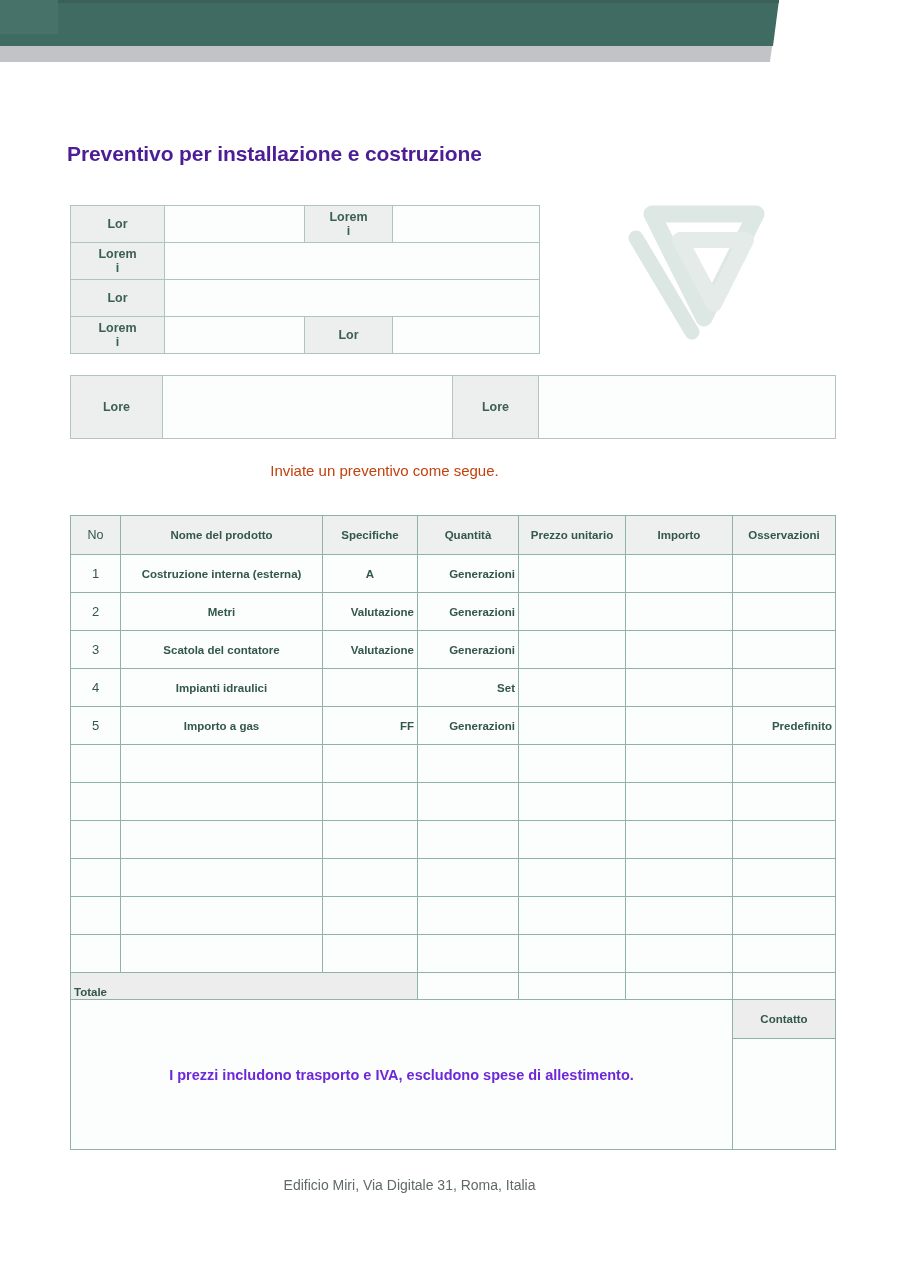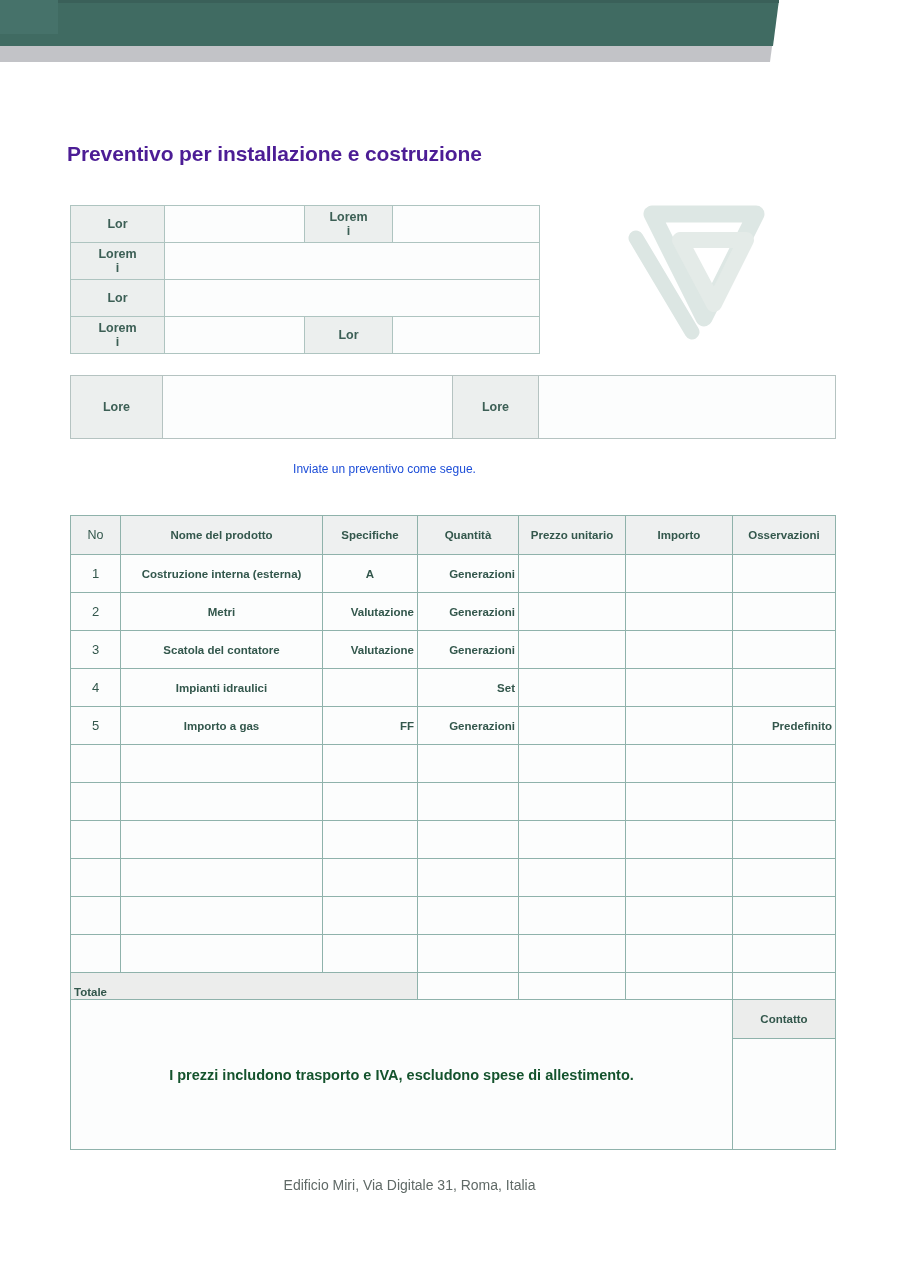--- a/index.html
+++ b/index.html
@@ -137,22 +137,22 @@
   .info-table-2 td.val {
     background: #fcfdfd;
   }
 
   .sub-note {
     position: absolute;
     left: 0;
     top: 462px;
     width: 769px;
     text-align: center;
-    font-size: 12px;
-    color: #1d4ed8;
+    font-size: 15px;
+    color: #c2410c;
   }
 
   
   .main-table {
     position: absolute;
     left: 70px;
     top: 515px;
     width: 765px;
     border-collapse: collapse;
     table-layout: fixed;
@@ -212,21 +212,21 @@
   .foot-table td {
     border: 1px solid #8fb2ab;
     background: #fcfdfd;
   }
   .foot-table td.note-cell {
     height: 144px;
     text-align: center;
     vertical-align: middle;
     font-size: 14.5px;
     font-weight: bold;
-    color: #14532d;
+    color: #6d28d9;
   }
   .foot-table td.contact-lbl {
     background: #ecedec;
     height: 36px;
     text-align: center;
     font-size: 11.5px;
     font-weight: bold;
     color: #33574c;
   }
   .foot-table td.contact-val {

